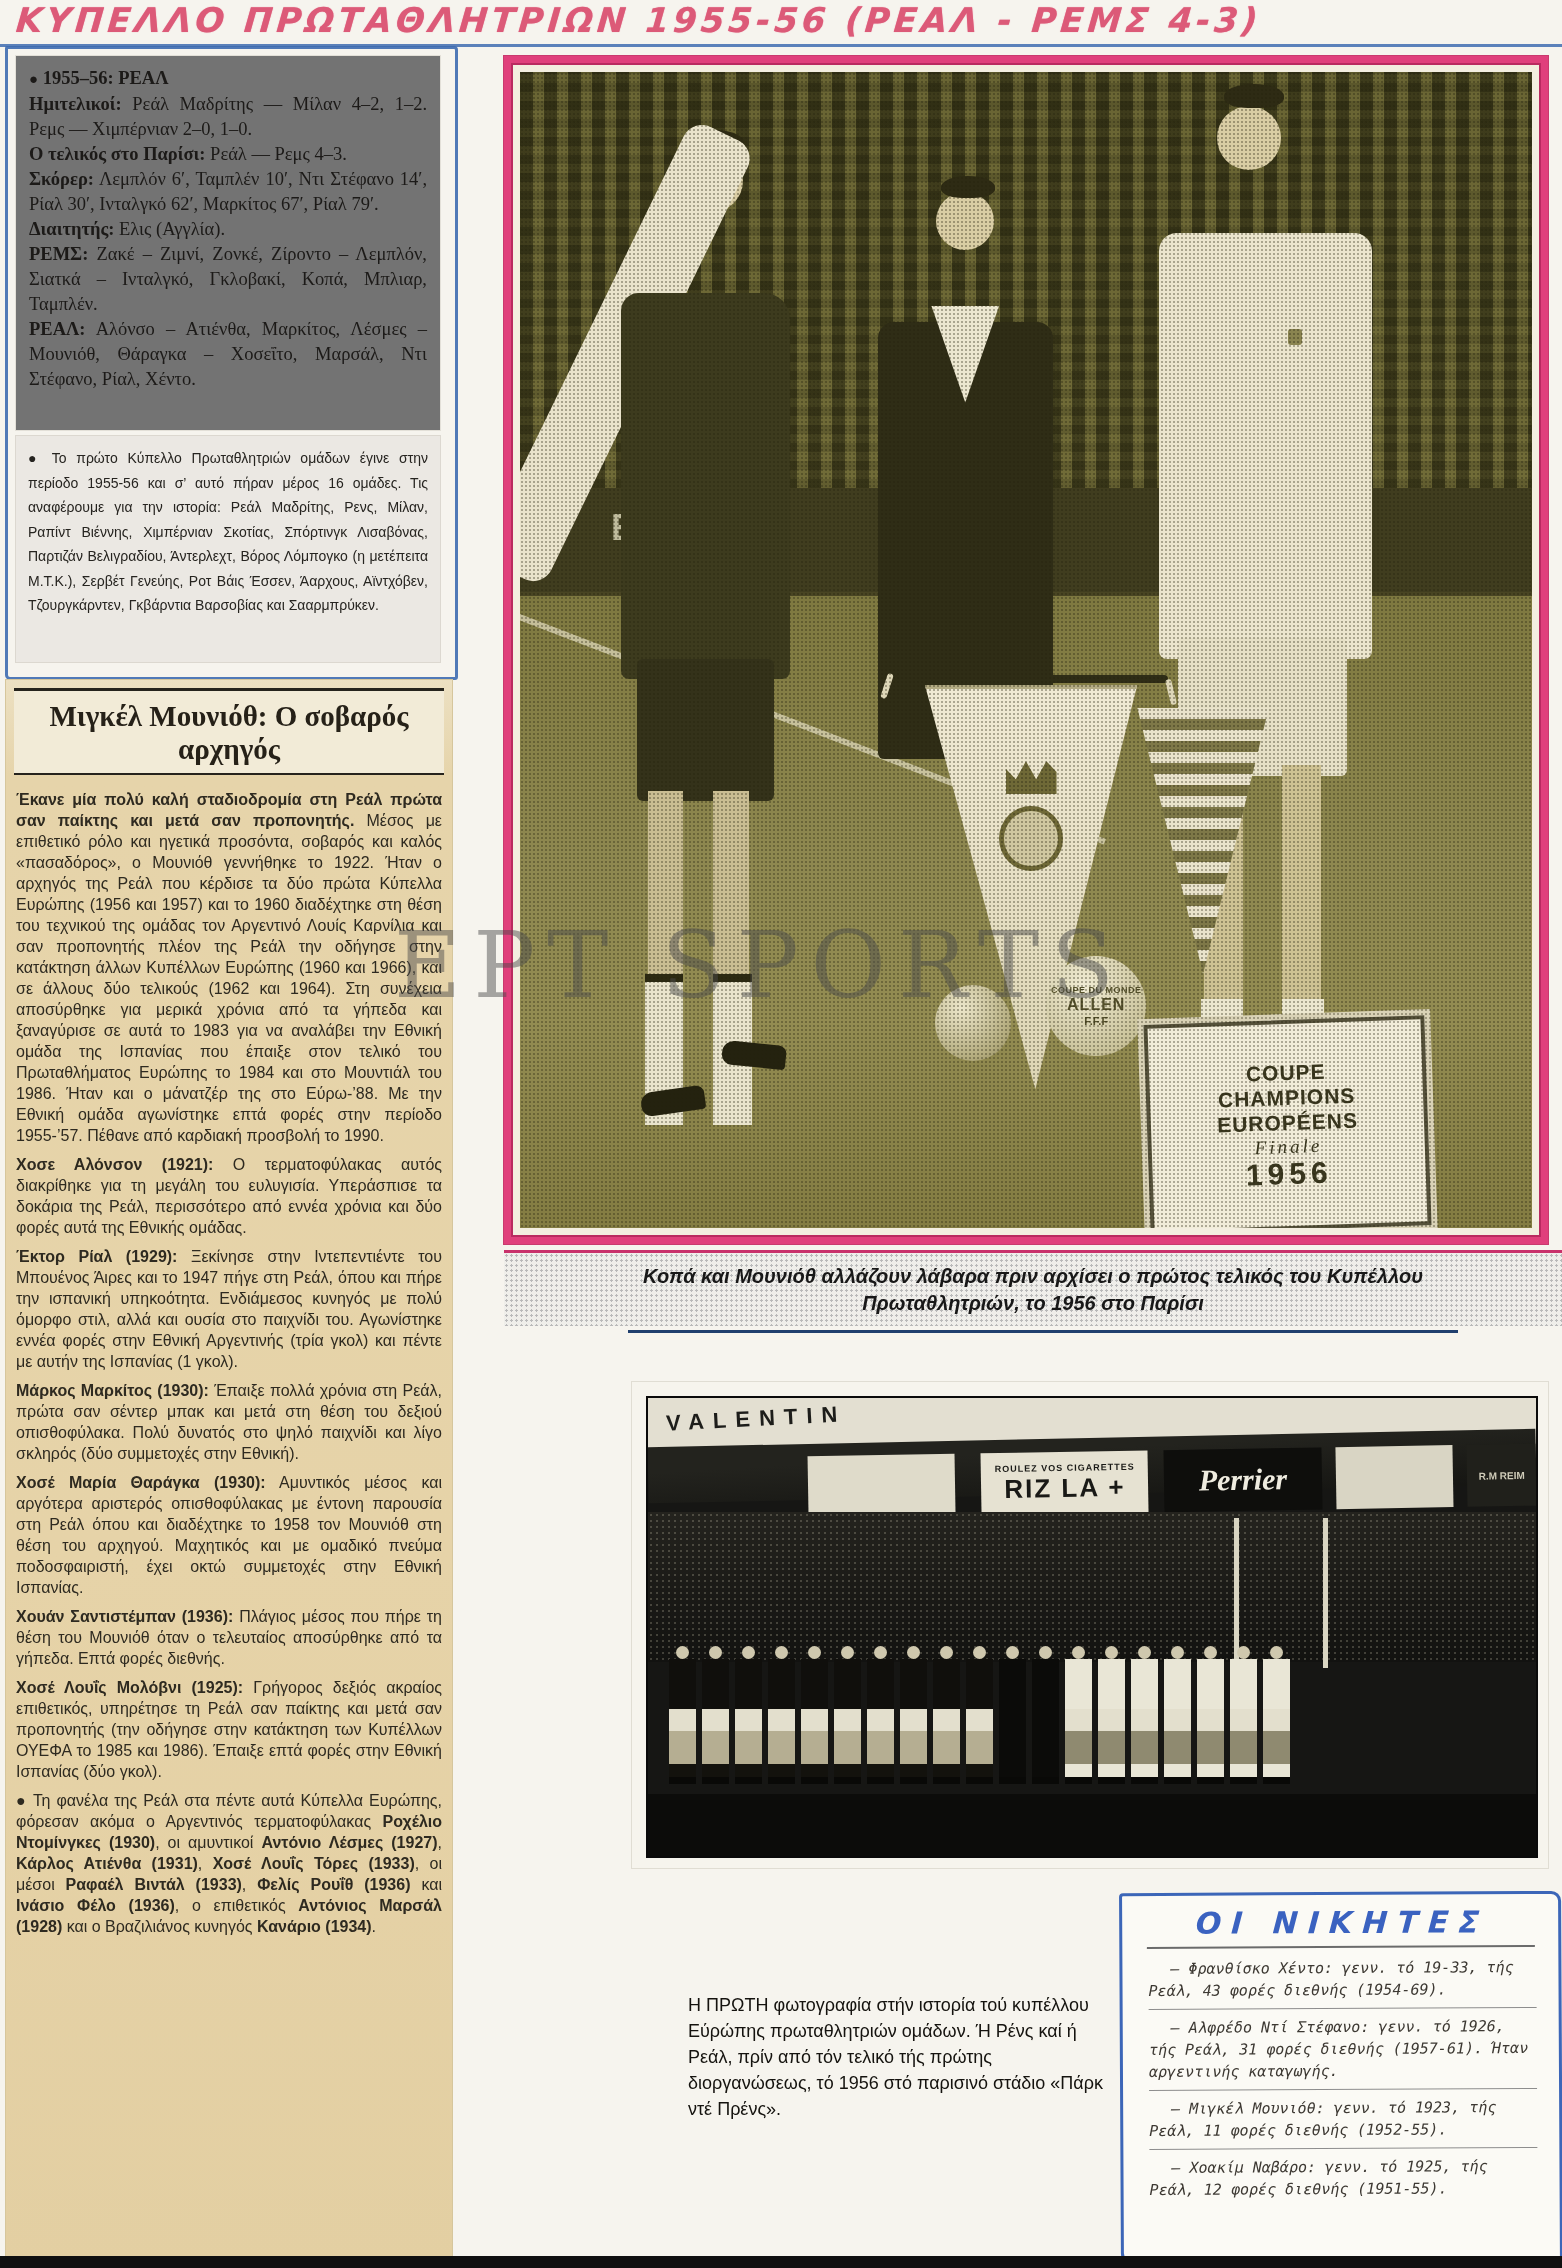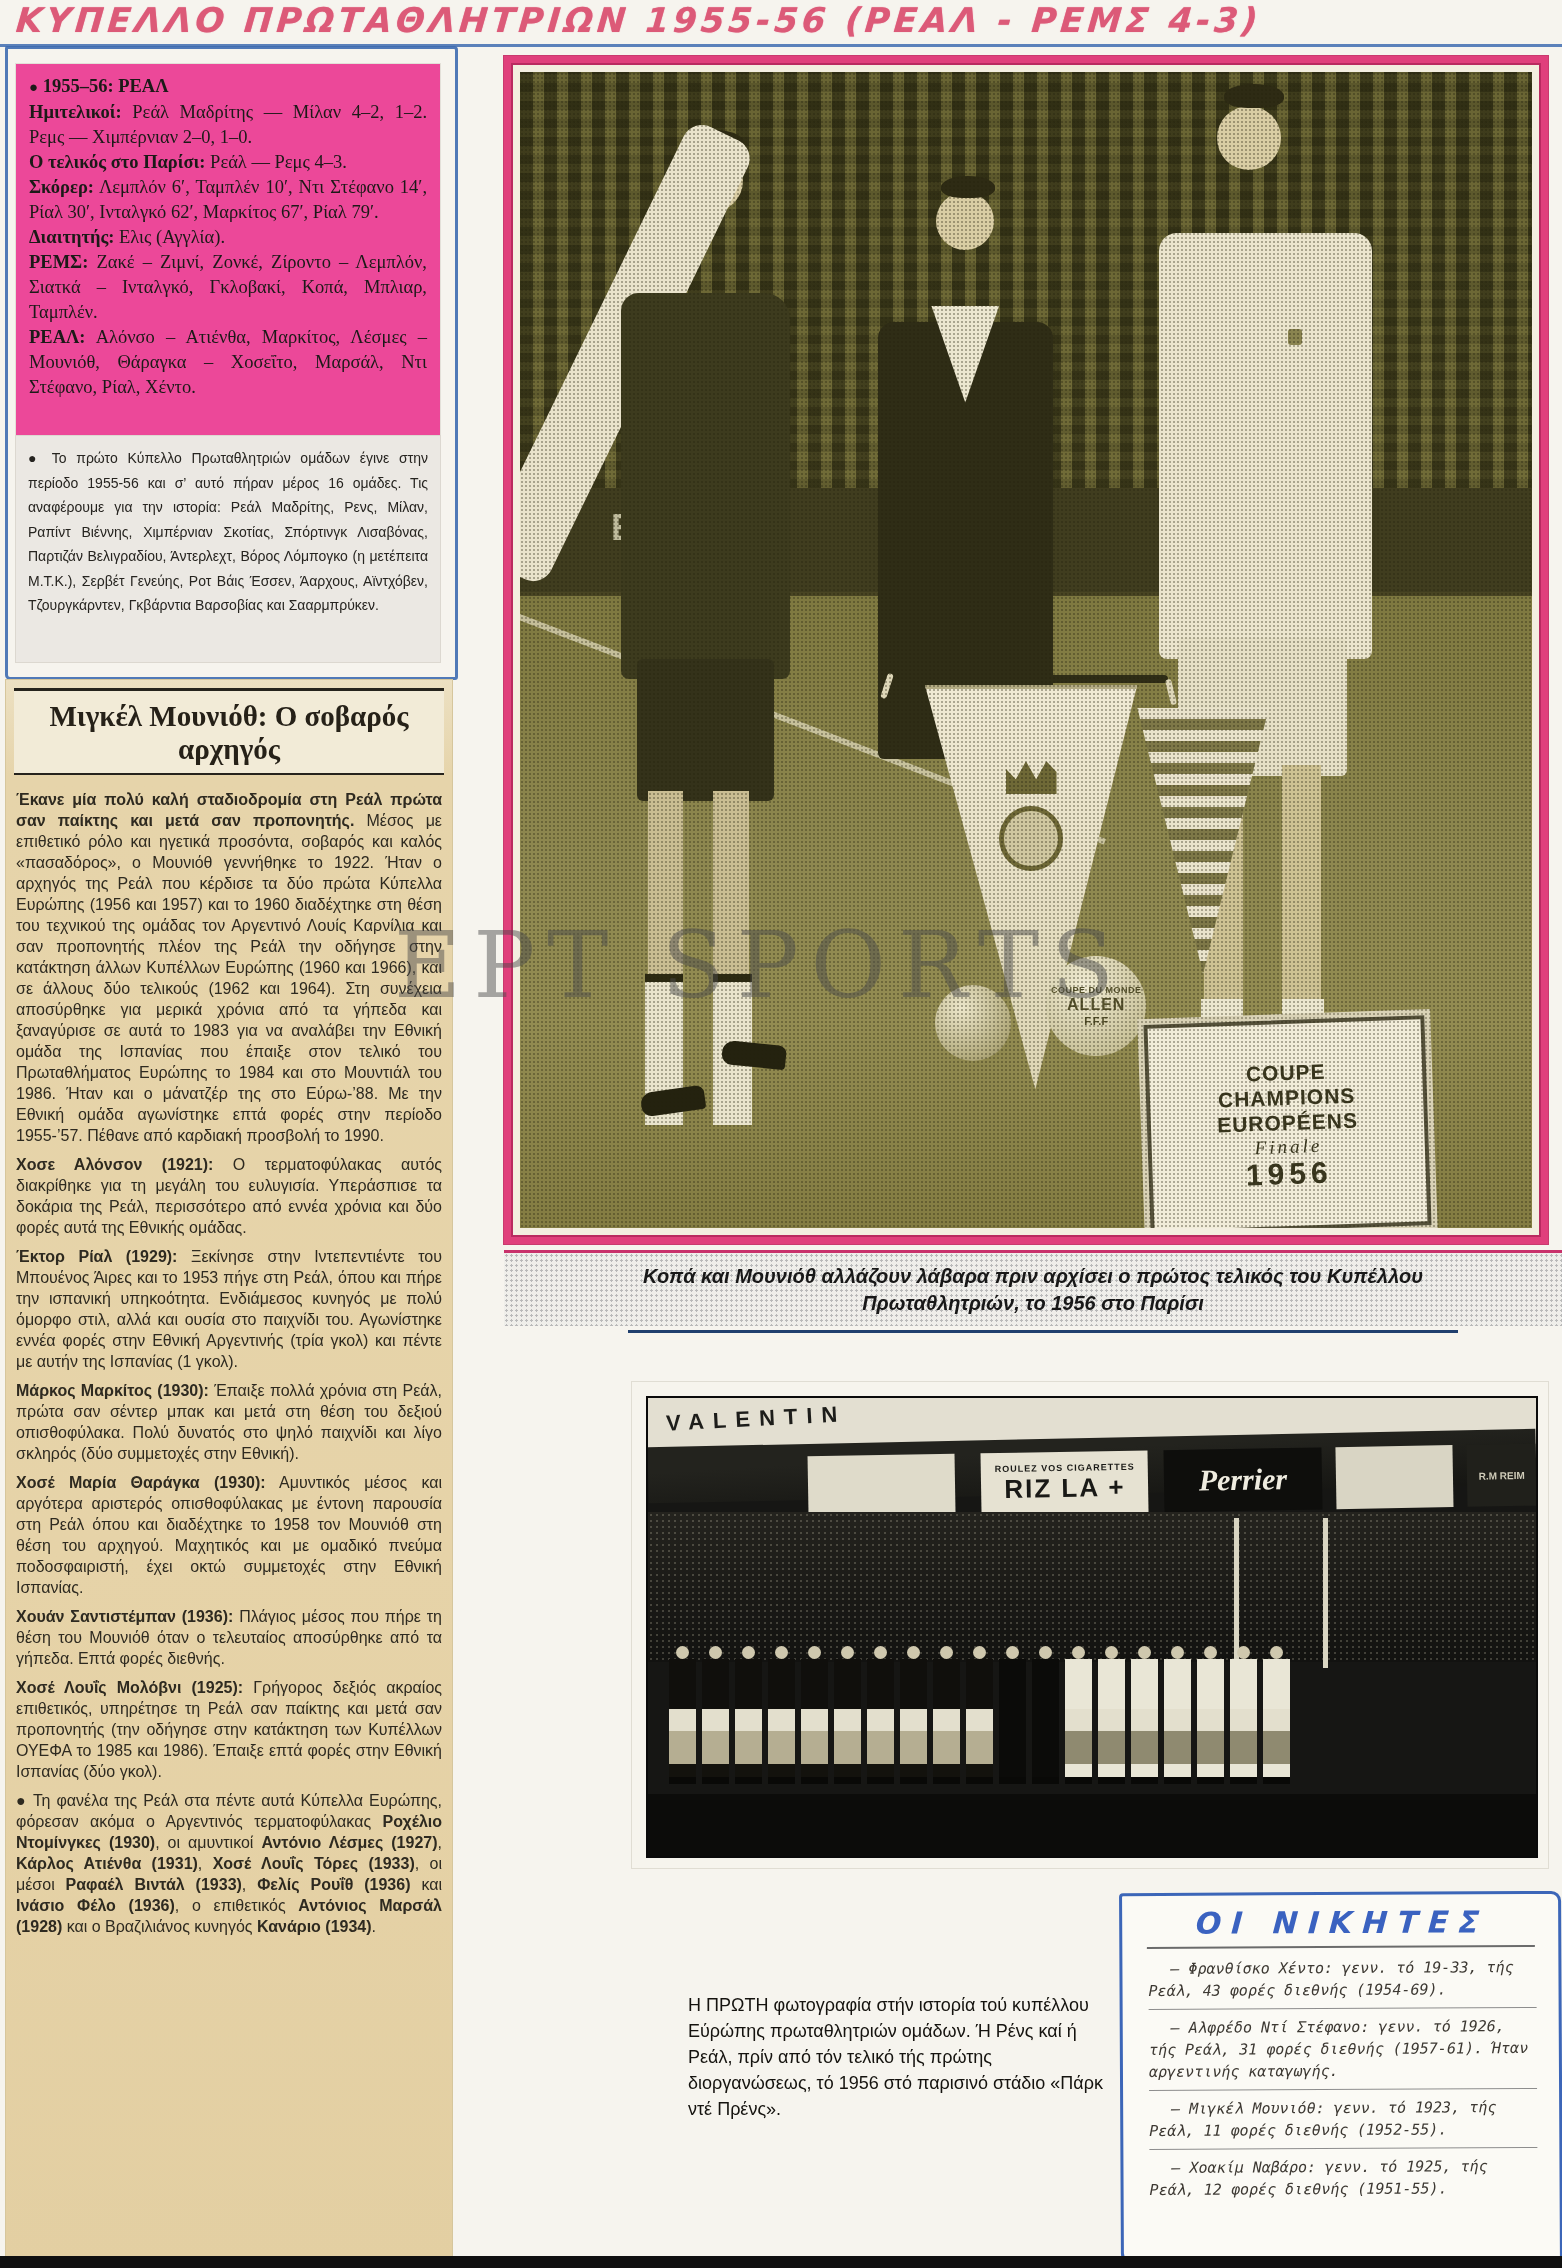--- a/index.html
+++ b/index.html
@@ -9,21 +9,21 @@
   .page-title{position:absolute;left:16px;top:0px;width:1100px;height:46px;
     font-family:"DejaVu Sans",sans-serif;font-weight:bold;font-style:italic;
     font-size:34px;letter-spacing:4px;color:#dc5a78;transform:skewX(-5deg);
     text-shadow:0 0 1px #e98ba0;white-space:nowrap;}
   
   .pen-top{position:absolute;left:0;top:44px;width:1562px;height:3px;background:#3f6cb0;opacity:.85;}
   .pen-frame-left{position:absolute;left:5px;top:46px;width:447px;height:628px;
     border:3px solid #3e6cb0;border-radius:2px 4px 3px 5px;opacity:.9;}
   .divider-blue{position:absolute;left:628px;top:1330px;width:830px;height:3px;background:#203f6e;}
   
-  .clip1{position:absolute;left:16px;top:64px;width:424px;height:374px;background:#ec4899;
+  .clip1{position:absolute;left:16px;top:56px;width:424px;height:374px;background:#737373;
     box-shadow:0 0 0 1px #e3e0d8;padding:10px 13px;box-sizing:border-box;
     font-family:"Liberation Serif",serif;font-size:18.5px;line-height:25px;text-align:justify;color:#1c1a18;}
   .clip1 p{margin:0;}
   .clip1 .bullet{font-size:15px;}
   
   .clip2{position:absolute;left:16px;top:436px;width:424px;height:226px;background:#ebe8e3;
     box-shadow:0 0 0 1px #dcd8d0;padding:10px 12px;box-sizing:border-box;
     font-size:14px;line-height:24.5px;text-align:justify;color:#262420;}
   .clip2 p{margin:0;}
   
@@ -190,21 +190,21 @@
     <p><span class="bullet">●</span> <span>Το πρώτο Κύπελλο Πρωταθλητριών ομάδων έγινε στην περίοδο 1955-56 και σ’ αυτό πήραν μέρος 16 ομάδες. Τις αναφέρουμε για την ιστορία: Ρεάλ Μαδρίτης, Ρενς, Μίλαν, Ραπίντ Βιέννης, Χιμπέρνιαν Σκοτίας, Σπόρτινγκ Λισαβόνας, Παρτιζάν Βελιγραδίου, Άντερλεχτ, Βόρος Λόμπογκο (η μετέπειτα Μ.Τ.Κ.), Σερβέτ Γενεύης, Ροτ Βάις Έσσεν, Άαρχους, Αϊντχόβεν, Τζουργκάρντεν, Γκβάρντια Βαρσοβίας και Σααρμπρύκεν.</span></p>
   </div>
 
   <div class="clip3">
     <div class="headline-strip">
       <span class="headline">Μιγκέλ Μουνιόθ: Ο σοβαρός αρχηγός</span>
     </div>
     <div class="art-body">
       <p><b>Έκανε μία πολύ καλή σταδιοδρομία στη Ρεάλ πρώτα σαν παίκτης και μετά σαν προπονητής.</b> <span>Μέσος με επιθετικό ρόλο και ηγετικά προσόντα, σοβαρός και καλός «πασαδόρος», ο Μουνιόθ γεννήθηκε το 1922. Ήταν ο αρχηγός της Ρεάλ που κέρδισε τα δύο πρώτα Κύπελλα Ευρώπης (1956 και 1957) και το 1960 διαδέχτηκε στη θέση του τεχνικού της ομάδας τον Αργεντινό Λουίς Καρνίλια και σαν προπονητής πλέον της Ρεάλ την οδήγησε στην κατάκτηση άλλων Κυπέλλων Ευρώπης (1960 και 1966), και σε άλλους δύο τελικούς (1962 και 1964). Στη συνέχεια αποσύρθηκε για μερικά χρόνια από τα γήπεδα και ξαναγύρισε σε αυτά το 1983 για να αναλάβει την Εθνική ομάδα της Ισπανίας που έπαιξε στον τελικό του Πρωταθλήματος Ευρώπης το 1984 και στο Μουντιάλ του 1986. Ήταν και ο μάνατζέρ της στο Εύρω-’88. Με την Εθνική ομάδα αγωνίστηκε επτά φορές στην περίοδο 1955-’57. Πέθανε από καρδιακή προσβολή το 1990.</span></p>
       <p><span class="pname">Χοσε Αλόνσον (1921):</span> <span>Ο τερματοφύλακας αυτός διακρίθηκε για τη μεγάλη του ευλυγισία. Υπεράσπισε τα δοκάρια της Ρεάλ, περισσότερο από εννέα χρόνια και δύο φορές αυτά της Εθνικής ομάδας.</span></p>
-      <p><span class="pname">Έκτορ Ρίαλ (1929):</span> <span>Ξεκίνησε στην Ιντεπεντιέντε του Μπουένος Άιρες και το 1953 πήγε στη Ρεάλ, όπου και πήρε την ισπανική υπηκοότητα. Ενδιάμεσος κυνηγός με πολύ όμορφο στιλ, αλλά και ουσία στο παιχνίδι του. Αγωνίστηκε εννέα φορές στην Εθνική Αργεντινής (τρία γκολ) και πέντε με αυτήν της Ισπανίας (1 γκολ).</span></p>
+      <p><span class="pname">Έκτορ Ρίαλ (1929):</span> <span>Ξεκίνησε στην Ιντεπεντιέντε του Μπουένος Άιρες και το 1947 πήγε στη Ρεάλ, όπου και πήρε την ισπανική υπηκοότητα. Ενδιάμεσος κυνηγός με πολύ όμορφο στιλ, αλλά και ουσία στο παιχνίδι του. Αγωνίστηκε εννέα φορές στην Εθνική Αργεντινής (τρία γκολ) και πέντε με αυτήν της Ισπανίας (1 γκολ).</span></p>
       <p><span class="pname">Μάρκος Μαρκίτος (1930):</span> <span>Έπαιξε πολλά χρόνια στη Ρεάλ, πρώτα σαν σέντερ μπακ και μετά στη θέση του δεξιού οπισθοφύλακα. Πολύ δυνατός στο ψηλό παιχνίδι και λίγο σκληρός (δύο συμμετοχές στην Εθνική).</span></p>
       <p><span class="pname">Χοσέ Μαρία Θαράγκα (1930):</span> <span>Αμυντικός μέσος και αργότερα αριστερός οπισθοφύλακας με έντονη παρουσία στη Ρεάλ όπου και διαδέχτηκε το 1958 τον Μουνιόθ στη θέση του αρχηγού. Μαχητικός και με ομαδικό πνεύμα ποδοσφαιριστή, έχει οκτώ συμμετοχές στην Εθνική Ισπανίας.</span></p>
       <p><span class="pname">Χουάν Σαντιστέμπαν (1936):</span> <span>Πλάγιος μέσος που πήρε τη θέση του Μουνιόθ όταν ο τελευταίος αποσύρθηκε από τα γήπεδα. Επτά φορές διεθνής.</span></p>
       <p><span class="pname">Χοσέ Λουΐς Μολόβνι (1925):</span> <span>Γρήγορος δεξιός ακραίος επιθετικός, υπηρέτησε τη Ρεάλ σαν παίκτης και μετά σαν προπονητής (την οδήγησε στην κατάκτηση των Κυπέλλων ΟΥΕΦΑ το 1985 και 1986). Έπαιξε επτά φορές στην Εθνική Ισπανίας (δύο γκολ).</span></p>
       <p><span class="bullet">●</span><span> Τη φανέλα της Ρεάλ στα πέντε αυτά Κύπελλα Ευρώπης, φόρεσαν ακόμα ο Αργεντινός τερματοφύλακας </span><b>Ροχέλιο Ντομίνγκες (1930)</b><span>, οι αμυντικοί </span><b>Αντόνιο Λέσμες (1927)</b><span>, </span><b>Κάρλος Ατιένθα (1931)</b><span>, </span><b>Χοσέ Λουΐς Τόρες (1933)</b><span>, οι μέσοι </span><b>Ραφαέλ Βιντάλ (1933)</b><span>, </span><b>Φελίς Ρουΐθ (1936)</b><span> και </span><b>Ινάσιο Φέλο (1936)</b><span>, ο επιθετικός </span><b>Αντόνιος Μαρσάλ (1928)</b><span> και ο Βραζιλιάνος κυνηγός </span><b>Κανάριο (1934)</b><span>.</span></p>
     </div>
   </div>
 
   <div class="photo1-frame">
     <div class="photo1">

